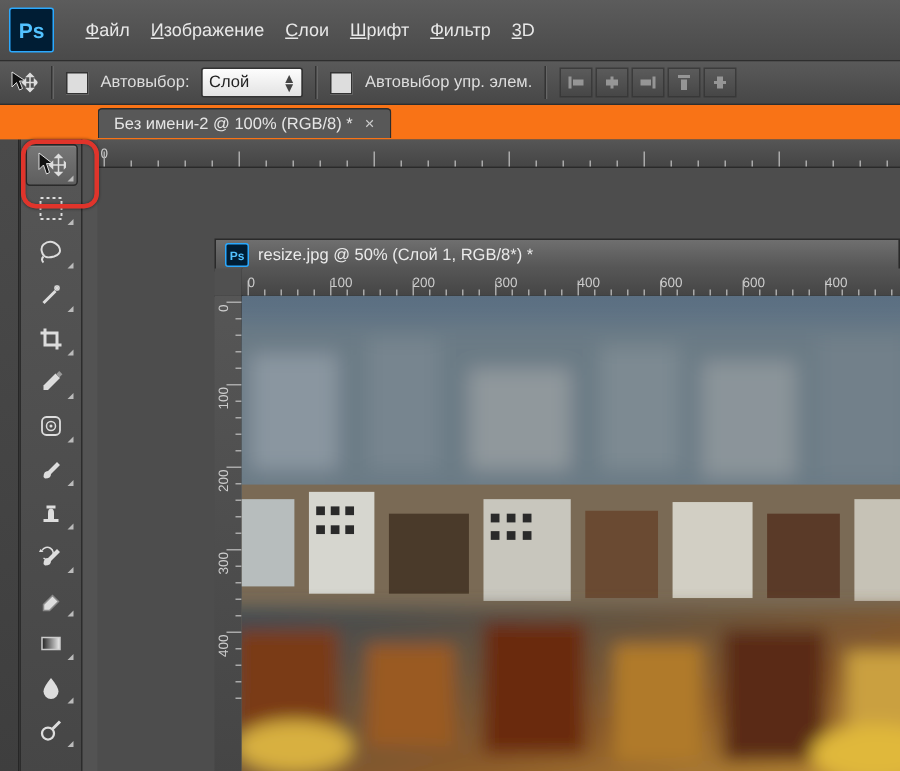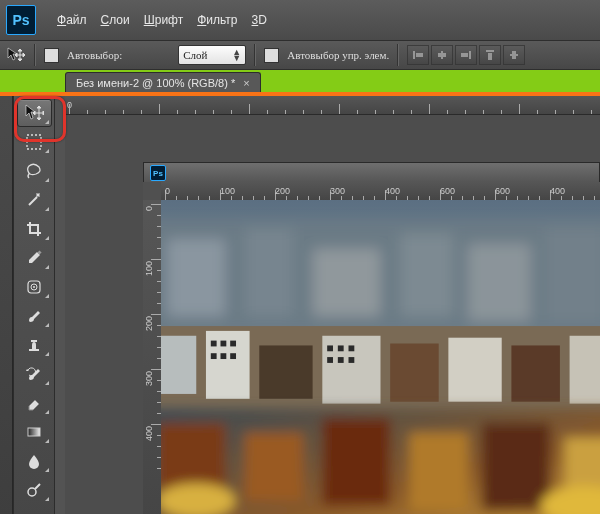--- a/index.html
+++ b/index.html
@@ -42,21 +42,20 @@
   .menu-item .u { text-decoration: underline; }
 
   
   .optionsbar {
     height: 28px;
     background: linear-gradient(#5a5a5a,#474747);
     display: flex;
     align-items: center;
     padding: 0 6px;
     border-bottom: 1px solid #2e2e2e;
-    font-family: Liberation Serif, serif;
   }
   .optionsbar > * { margin-right: 8px; }
   .move-icon-small {
     width: 20px; height: 18px; display:flex; align-items:center; justify-content:center;
   }
   .move-glyph svg { display:block; }
   .sep { width:1px; height:22px; background:#333; border-right:1px solid #666; }
 
   .checkbox {
     width:13px; height:13px; background:#ddd; border:1px solid #333;
@@ -64,39 +63,38 @@
   }
   .opt-label { color:#ddd; font-size:11px; vertical-align:middle; }
 
   .dropdown {
     height:18px; min-width:58px;
     background: linear-gradient(#fdfdfd,#e3e3e3);
     border:1px solid #333;
     display:flex; align-items:center; justify-content:space-between;
     padding:0 4px; color:#222; font-size:11px;
     border-radius:2px;
-    margin-left:48px;
   }
   .dropdown .arrows { font-size:9px; color:#444; line-height:6px; }
 
   .align-btn {
     width:20px; height:18px;
     background:linear-gradient(#5e5e5e,#454545);
     border:1px solid #2f2f2f;
     display:inline-flex; align-items:center; justify-content:center;
     opacity:.65;
   }
 
   
   .tabstrip {
     height:22px;
-    background:#84cc16;
+    background:#f97316;
     display:flex; align-items:flex-end;
     padding-left:65px;
-    border-bottom:4px solid #f97316;
+    border-bottom:1px solid #f97316;
   }
   .doc-tab {
     background:#585858;
     color:#e5e5e5;
     height:19px;
     padding:0 10px;
     display:flex; align-items:center;
     font-size:11px;
     border:1px solid #2c2c2c;
     border-bottom:none;
@@ -237,20 +235,21 @@
   }
   .photo svg { width:100%; height:100%; display:block; }
 </style>
 </head>
 <body>
 
 <div class="menubar">
   <div class="ps-logo">Ps</div>
   <div id="menu-items" style="display:flex;">
       <div class="menu-item"><span class="u">Ф</span>айл</div>
+      <div class="menu-item"><span class="u">И</span>зображение</div>
       <div class="menu-item"><span class="u">С</span>лои</div>
       <div class="menu-item"><span class="u">Ш</span>рифт</div>
       <div class="menu-item"><span class="u">Ф</span>ильтр</div>
       <div class="menu-item"><span class="u">3</span>D</div>
     </div>
 </div>
 
 <div class="optionsbar">
   <div class="move-icon-small move-glyph">
     <svg width="18" height="16" viewBox="0 0 18 16">
@@ -479,20 +478,21 @@
           <div class="tick minor" style="left: 472px;"></div>
           <div class="tick minor" style="left: 490px;"></div>
           <div class="tick minor" style="left: 508px;"></div>
           <div class="tick minor" style="left: 526px;"></div>
         </div>
     </div>
 
     <div class="childwin">
       <div class="titlebar">
         <div class="ps-mini">Ps</div>
+        <span>resize.jpg @ 50% (Слой 1, RGB/8*) *</span>
       </div>
       <div class="ruler-corner"></div>
       <div class="child-ruler-h" id="child-ruler-h">
           <div class="tick major" style="left: 4px;"></div>
           <div class="tick-label" style="left: 6px;">0</div>
           <div class="tick minor" style="left: 15px;"></div>
           <div class="tick minor" style="left: 26px;"></div>
           <div class="tick minor" style="left: 37px;"></div>
           <div class="tick minor" style="left: 48px;"></div>
           <div class="tick major" style="left: 59px;"></div>

